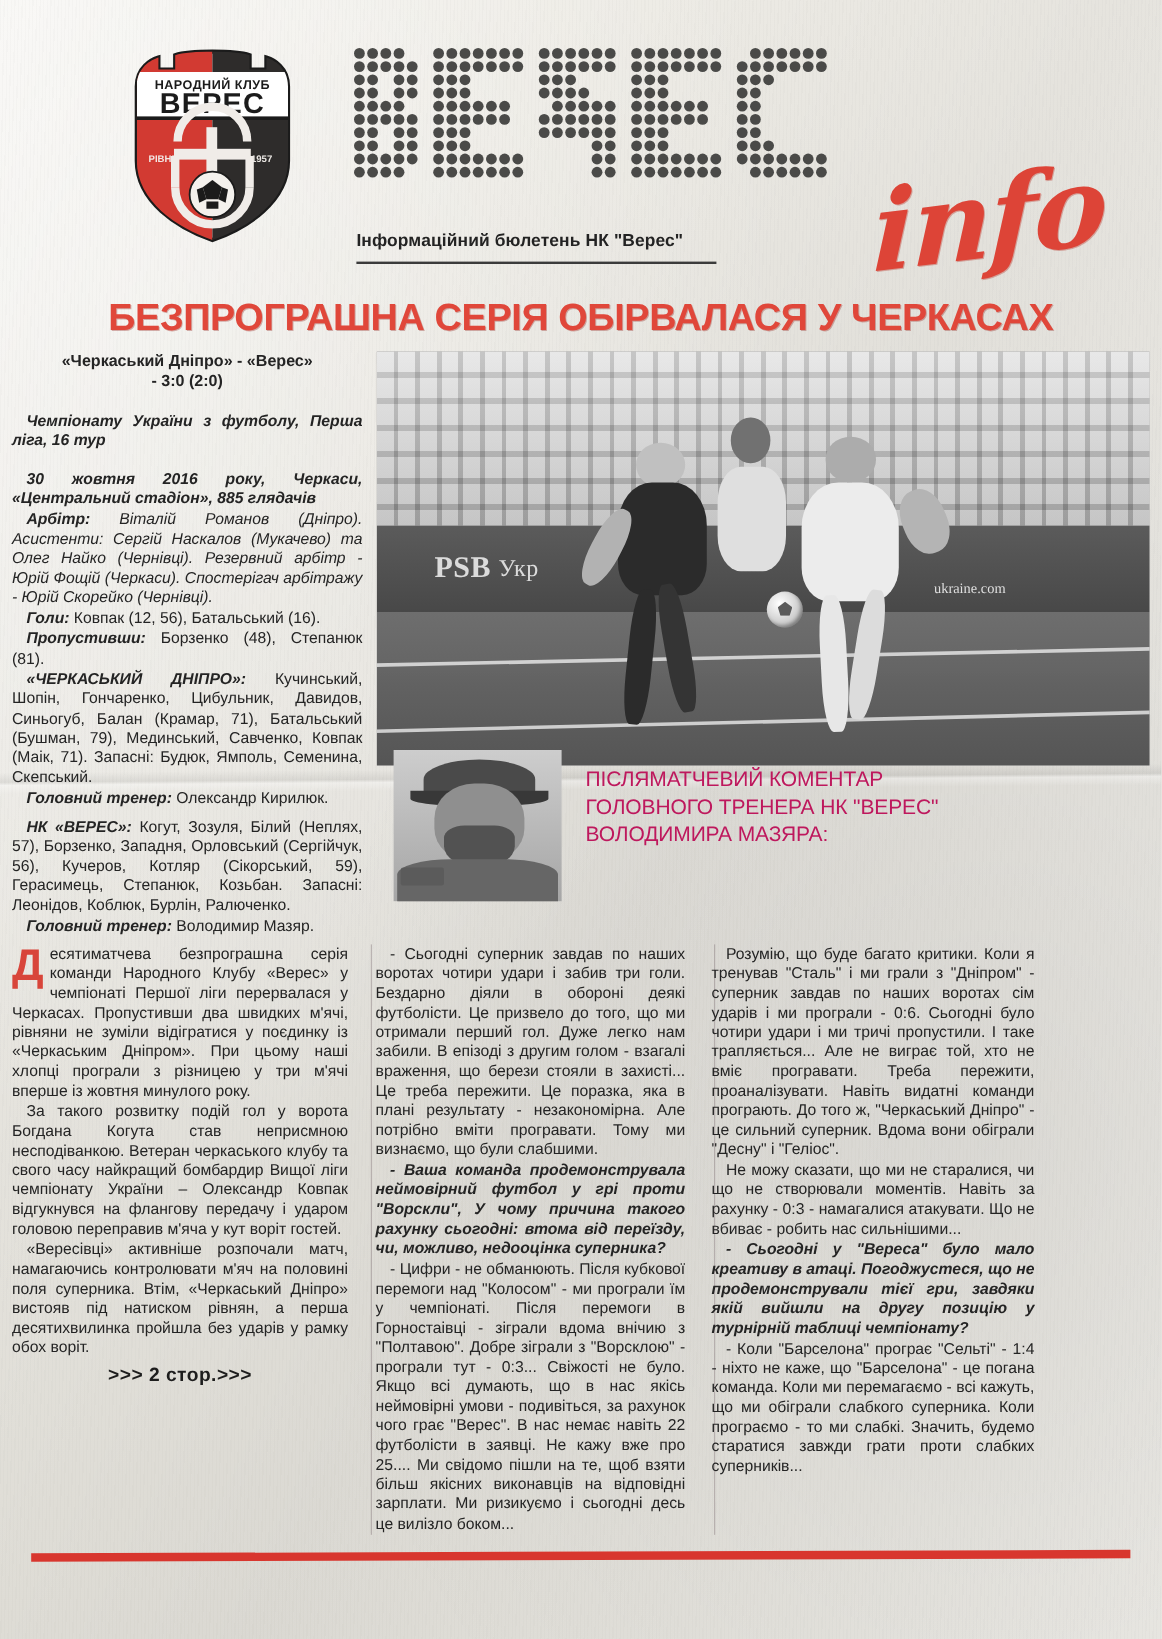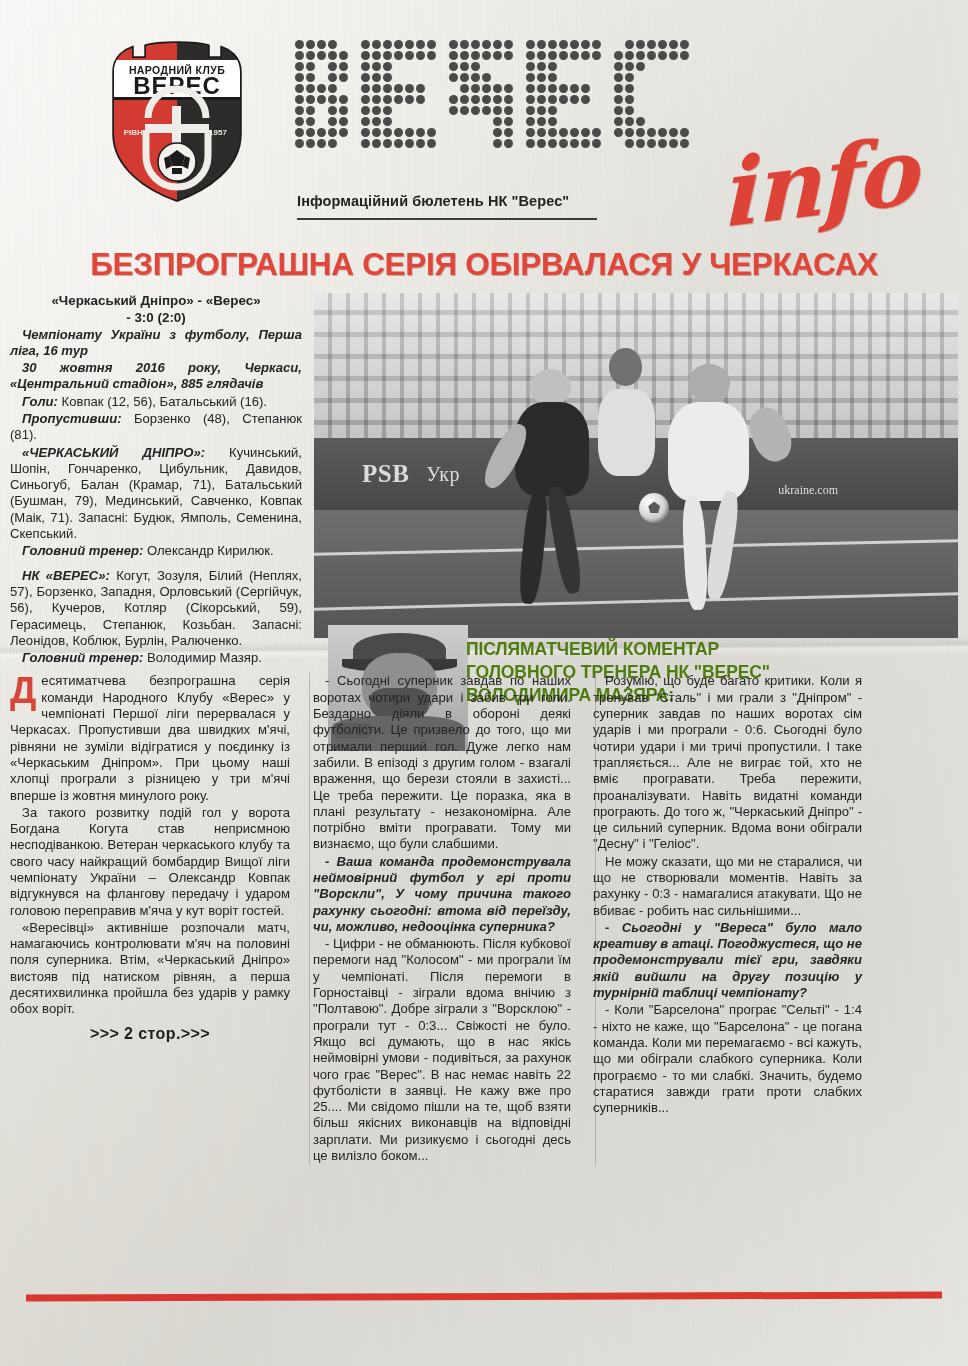--- a/index.html
+++ b/index.html
@@ -139,21 +139,21 @@
   .board-txt {
     position: absolute; left: 0; right: 0; top: 0; bottom: 0;
     color: #e4e4e0;
     font-family: "Liberation Serif", serif;
     font-size: 20px;
     display: flex; align-items: center;
     padding-left: 48px;
     letter-spacing: 0.5px;
     opacity: 0.92;
   }
-  .board-psb { font-weight: bold; font-size: 25px; margin-right: 17px; }
+  .board-psb { font-weight: bold; font-size: 25px; margin-right: 6px; }
   .board-url {
     position: absolute; right: 120px; bottom: 12px;
     font-family: "Liberation Serif", serif;
     font-size: 12px; color: #dcdcd8;
   }
   .pitch {
     position: absolute; left: 0; right: 0; top: 63%; bottom: 0;
     background: linear-gradient(180deg, #6f6f6b, #57574f);
   }
   .pitch::before, .pitch::after {
@@ -206,45 +206,45 @@
   .coach-photo .c-cap  { position:absolute; left:18%; top:6%;  width:66%; height:26%; background:#4e4a44; border-radius: 52% 52% 18% 18%; }
   .coach-photo .c-peak { position:absolute; left:10%; top:27%; width:82%; height:10%; background:#3b3833; border-radius: 0 0 50% 50%; }
   .coach-photo .c-face { position:absolute; left:24%; top:22%; width:54%; height:52%; background:#9a8d7f; border-radius: 44% 44% 42% 42%; }
   .coach-photo .c-beard{ position:absolute; left:30%; top:50%; width:42%; height:28%; background:#5a5149; border-radius: 30% 30% 52% 52%; }
   .coach-photo .c-body { position:absolute; left:2%; top:72%; width:96%; height:30%; background:#6b655c; border-radius: 34% 34% 0 0; }
   .coach-photo .c-logo { position:absolute; left:4%; top:78%; width:26%; height:12%; background:#b04238; border-radius:2px; opacity:.8; }
 
   
   .interview-head {
     position: absolute;
-    left: 152px; top: 345px;
+    left: 174px; top: 345px;
     width: 430px;
-    color: #4d7c0f;
+    color: #be185d;
     font-size: 17.5px;
-    font-weight: bold;
+    font-weight: normal;
     line-height: 1.30;
     letter-spacing: -0.1px;
   }
 
   
   .mtxt {
     font-family: "Liberation Sans", sans-serif;
     font-size: 13.1px;
     line-height: 1.245;
     color: #242424;
     text-align: justify;
     text-justify: inter-word;
   }
   .mtxt p { margin-bottom: 1px; text-indent: 12px; }
   .mtxt .it { font-style: italic; }
   .mtxt b { font-weight: bold; }
   .mtxt .bi { font-weight: bold; font-style: italic; }
 
   .score-block { text-align:center; font-weight:bold; font-size:13.4px; line-height:1.25; }
-  .meta-it { font-style: italic; font-weight: bold; text-align: justify; }
+  .meta-it { font-style: italic; font-weight: bold; text-align: justify; margin-top: 16px; }
 
   .cont-mark {
     text-align: center;
     font-weight: bold;
     font-size: 16px;
     color: #1d1d1d;
     margin-top: 6px;
     letter-spacing: 0.4px;
   }
 
@@ -670,20 +670,21 @@
   <div class="headline">БЕЗПРОГРАШНА СЕРІЯ ОБІРВАЛАСЯ У ЧЕРКАСАХ</div>
 
   <div class="top-row">
 
     <div class="col-left">
       <div class="mtxt">
         <div class="score-block">«Черкаський Дніпро» - «Верес»</div>
         <div class="score-block">- 3:0 (2:0)</div>
         <p class="meta-it">Чемпіонату України з футболу, Перша ліга, 16 тур</p>
         <p class="meta-it">30 жовтня 2016 року, Черкаси, «Центральний стадіон», 885 глядачів</p>
+        <p class="it"><b>Арбітр:</b><span> Віталій Романов (Дніпро). Асистенти: Сергій Наскалов (Мукачево) та Олег Найко (Чернівці). Резервний арбітр - Юрій Фощій (Черкаси). Спостерігач арбітражу - Юрій Скорейко (Чернівці).</span></p>
         <p><b class="it">Голи:</b><span> Ковпак (12, 56), Батальський (16).</span></p>
         <p><b class="it">Пропустивши:</b><span> Борзенко (48), Степанюк (81).</span></p>
         <p><b class="it">«ЧЕРКАСЬКИЙ ДНІПРО»:</b><span> Кучинський, Шопін, Гончаренко, Цибульник, Давидов, Синьогуб, Балан (Крамар, 71), Батальський (Бушман, 79), Мединський, Савченко, Ковпак (Маік, 71). Запасні: Будюк, Ямполь, Семенина, Скепський.</span></p>
         <p><b class="it">Головний тренер:</b><span> Олександр Кирилюк.</span></p>
         <p style="margin-top:8px"><b class="it">НК «ВЕРЕС»:</b><span> Когут, Зозуля, Білий (Неплях, 57), Борзенко, Западня, Орловський (Сергійчук, 56), Кучеров, Котляр (Сікорський, 59), Герасимець, Степанюк, Козьбан. Запасні: Леонідов, Коблюк, Бурлін, Ралюченко.</span></p>
         <p><b class="it">Головний тренер:</b><span> Володимир Мазяр.</span></p>
       </div>
     </div>
 
     <div class="photo-area">

